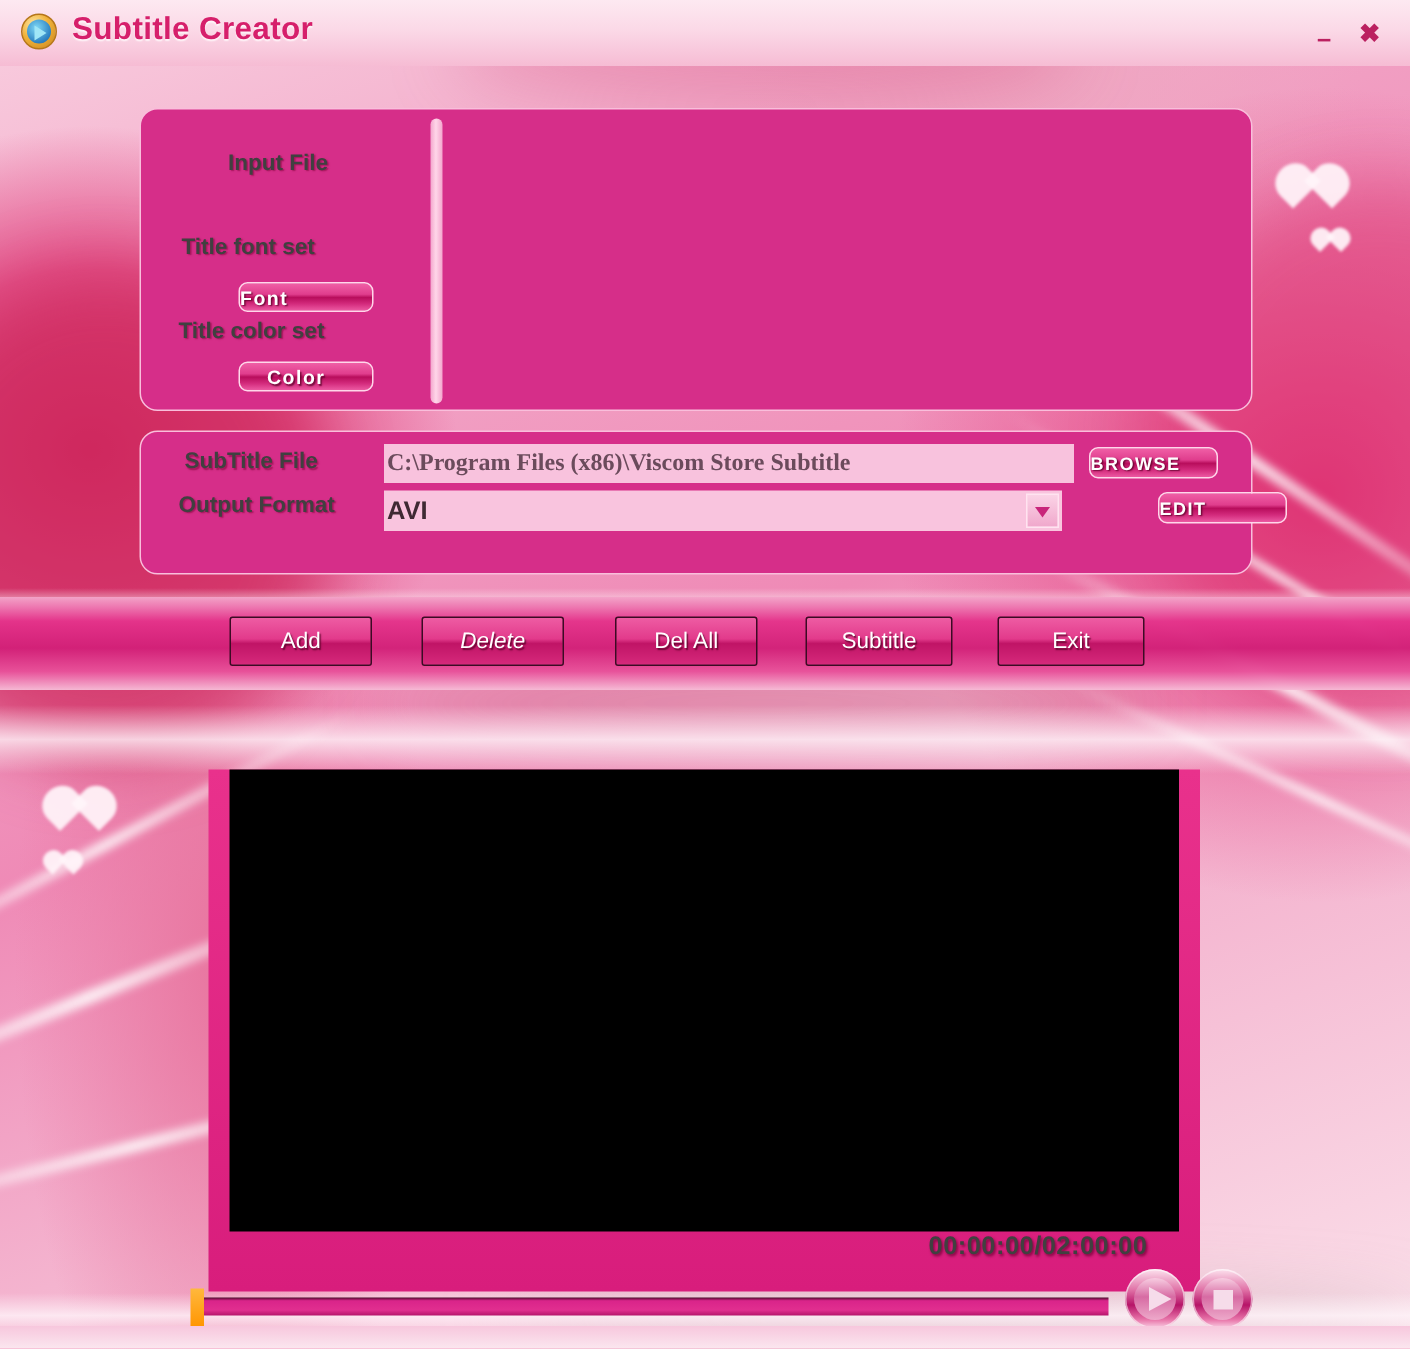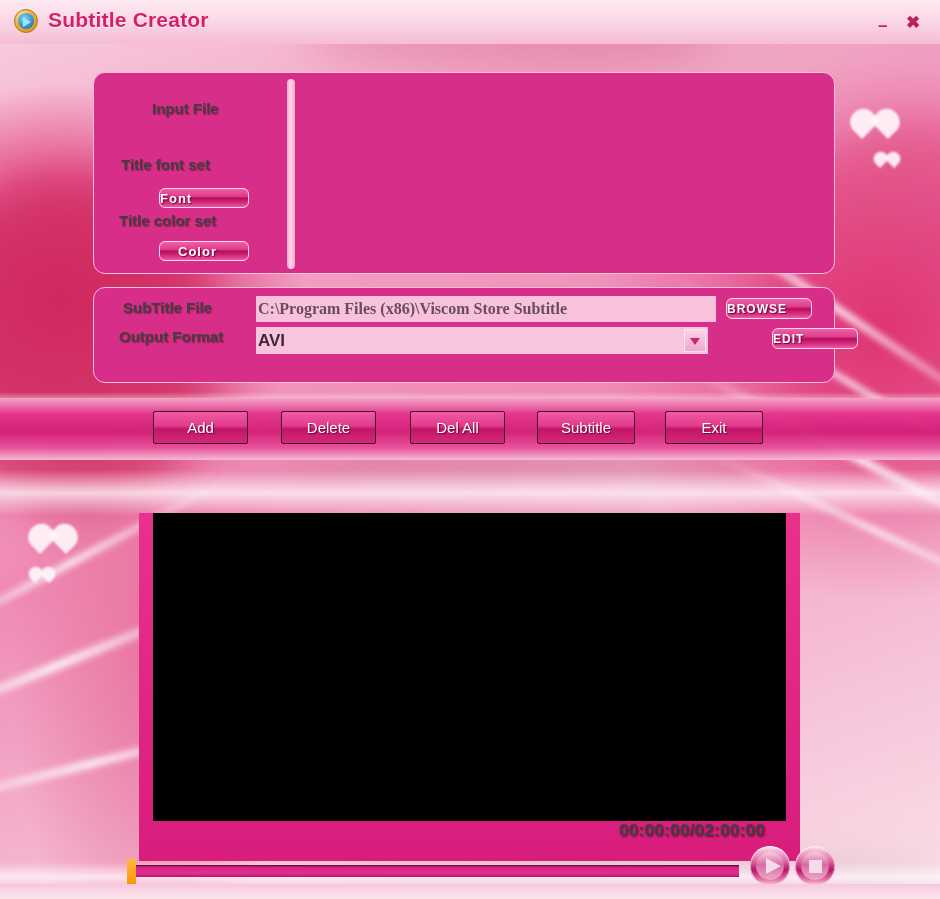--- a/index.html
+++ b/index.html
@@ -106,21 +106,21 @@
   
   .actionbar{position:absolute;left:0;top:398px;width:940px;height:62px;
     background:linear-gradient(180deg,#f3a4c9 0%,#e4328a 26%,#d22078 55%,#e8519a 80%,#f6bbd6 100%);
     opacity:.97;}
   .abtn{position:absolute;top:411px;height:33px;box-sizing:border-box;
     border:1px solid #3c0b24;border-radius:2px;
     background:linear-gradient(180deg,#ee5ca3 0%,#e23a8b 45%,#c01466 55%,#d6297b 100%);
     color:#fff;font-weight:normal;font-size:15px;text-align:center;line-height:31px;
     text-shadow:1px 1px 1px rgba(80,0,35,.8);cursor:pointer;}
   .abtn-add{left:153px;width:95px;}
-  .abtn-delete{left:281px;width:95px;}
+  .abtn-delete{left:281px;width:95px;font-style:italic;}
   .abtn-delall{left:410px;width:95px;}
   .abtn-convert{left:537px;width:98px;}
   .abtn-exit{left:665px;width:98px;}
 
   
   .player-frame{position:absolute;left:139px;top:513px;width:661px;height:348px;
     background:linear-gradient(180deg,#e9318c,#d81d7c);}
   .video{position:absolute;left:153px;top:513px;width:633px;height:308px;background:#000;}
   .time{position:absolute;left:619px;top:821px;color:#404040;font-weight:bold;font-size:17px;
     text-shadow:1px 1px 2px rgba(110,0,50,.85);letter-spacing:.3px;}

